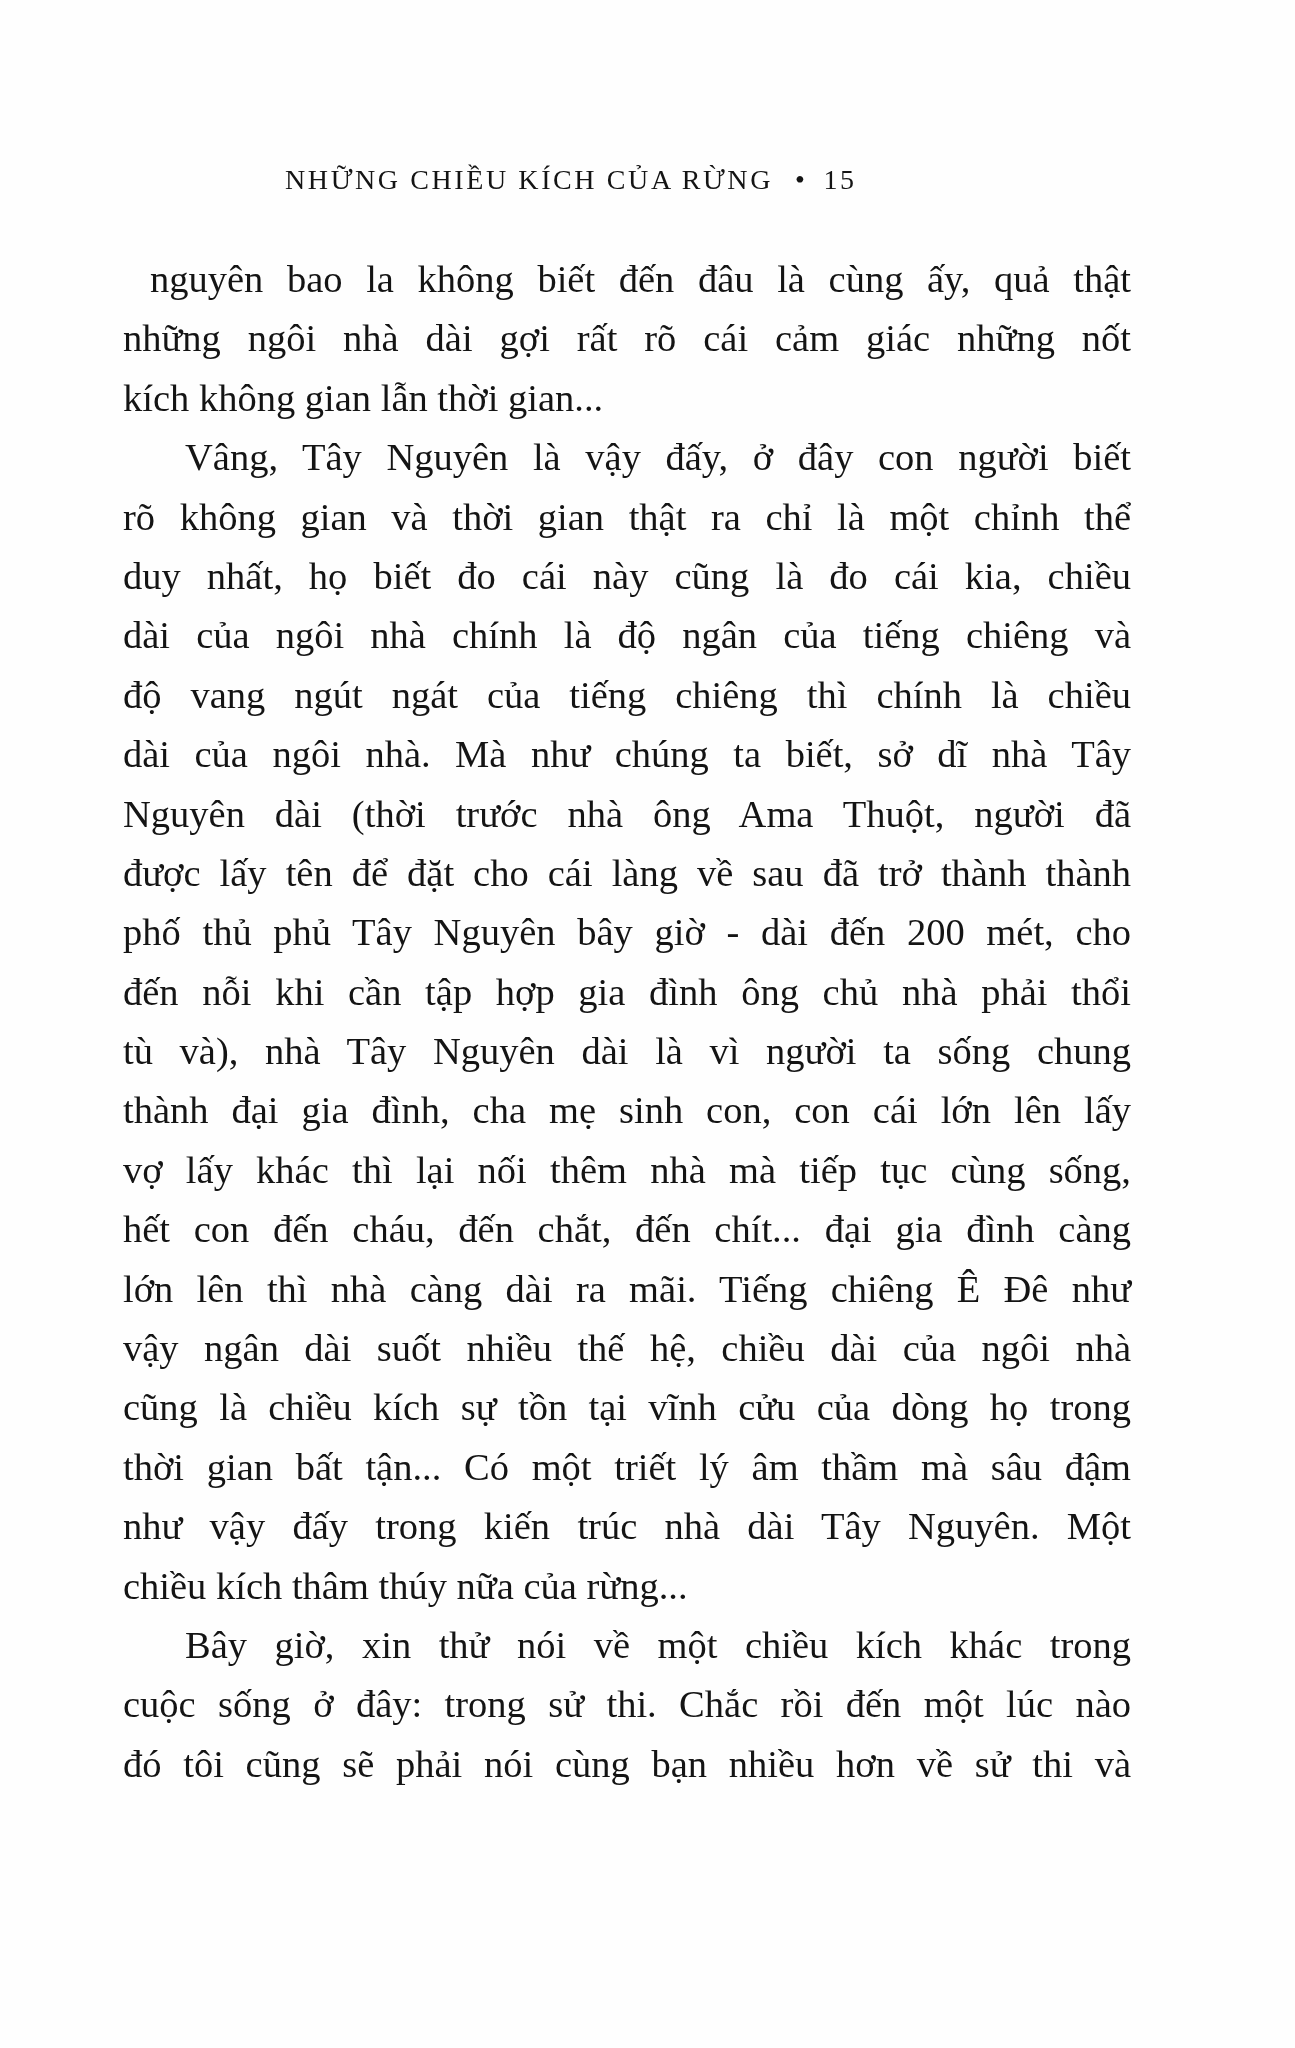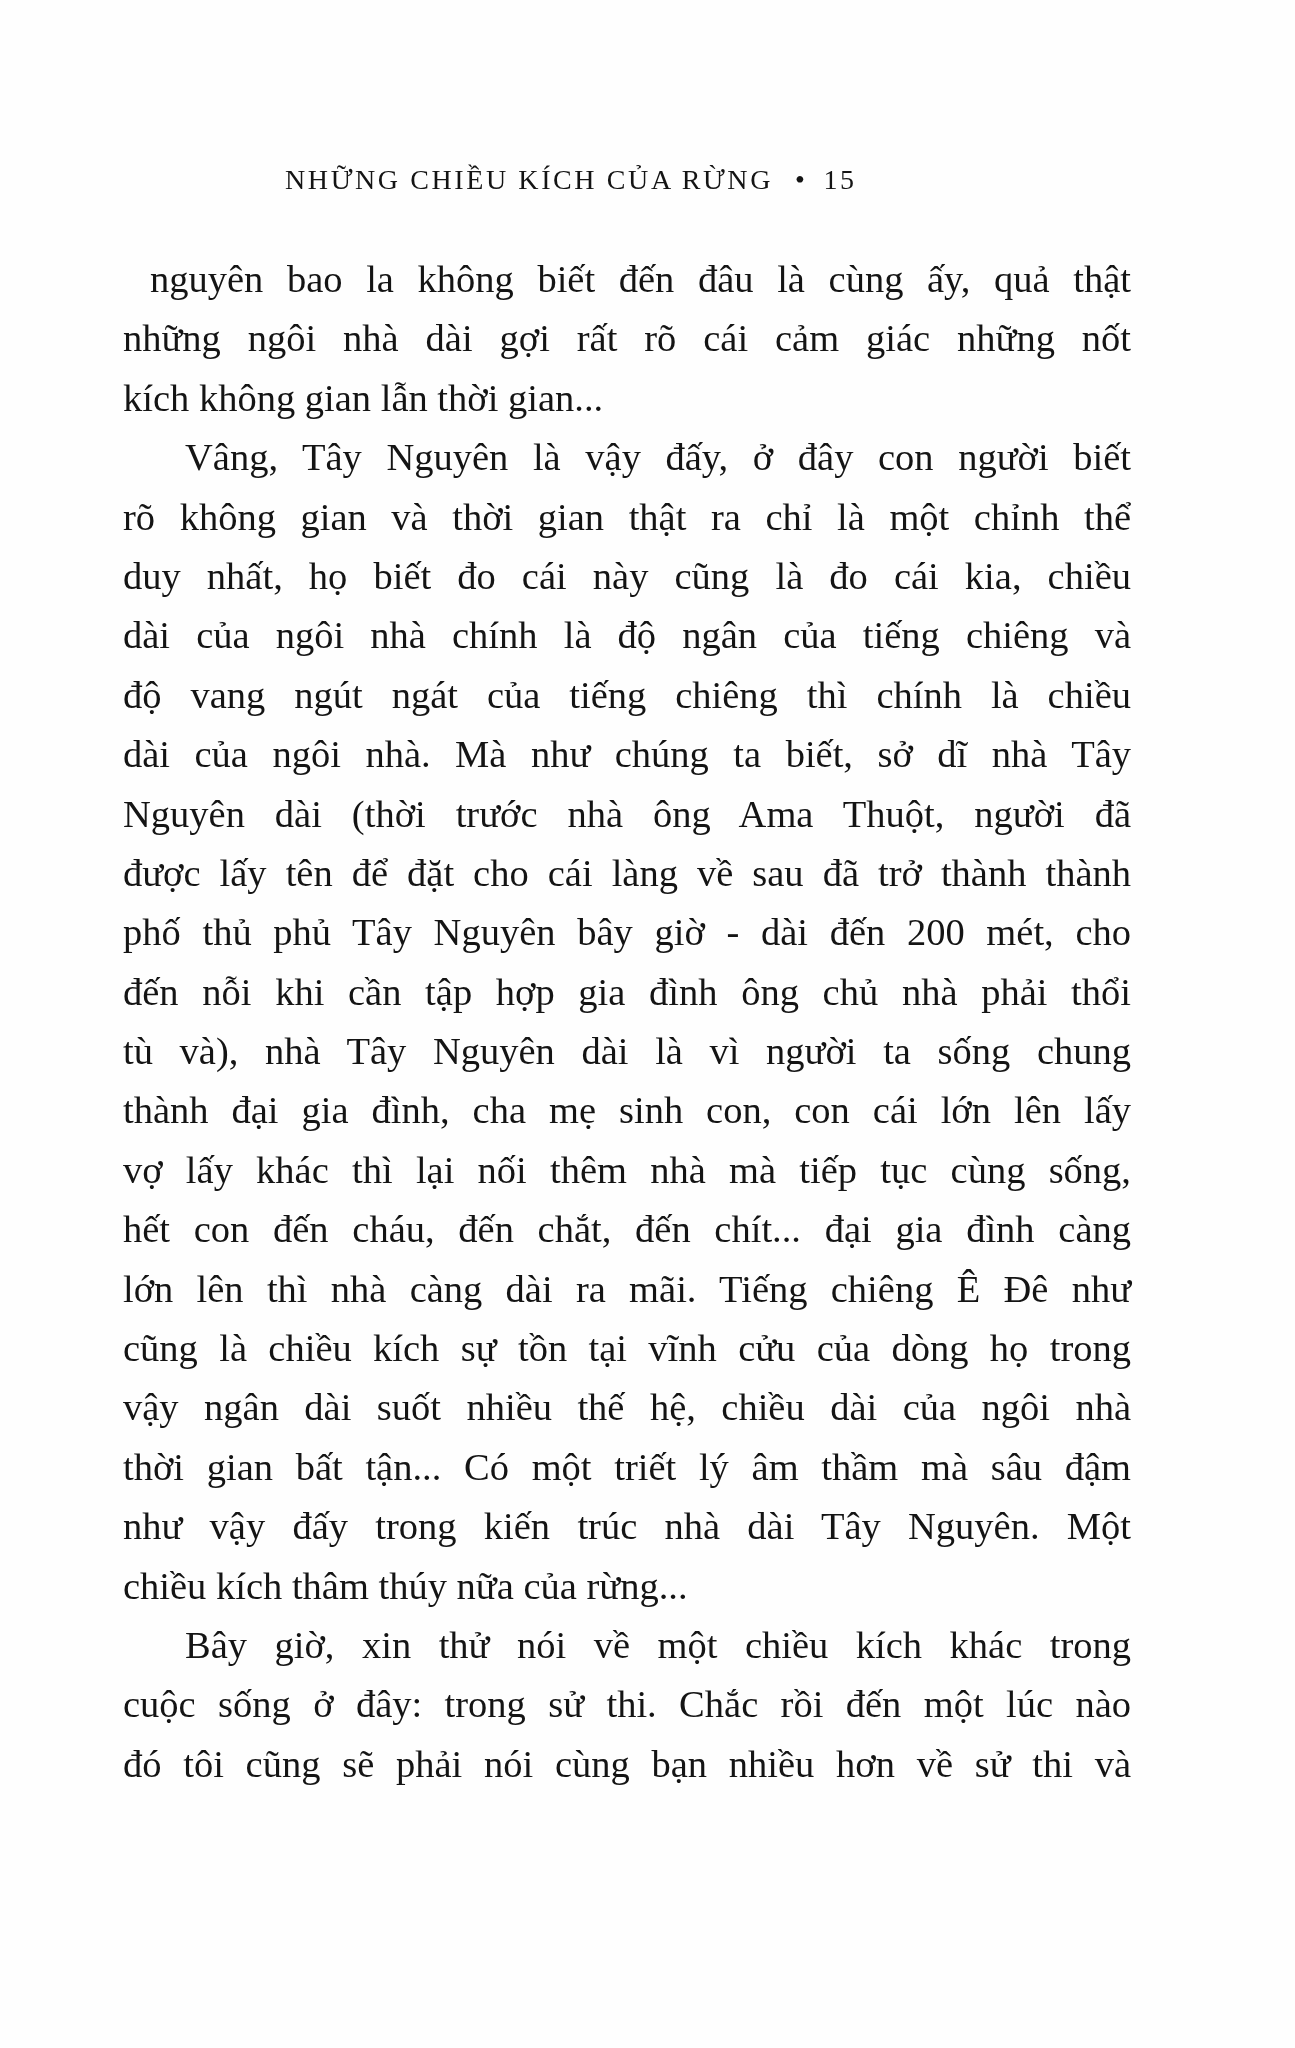--- a/index.html
+++ b/index.html
@@ -88,22 +88,22 @@
       <span class="line" style="display: block; white-space: nowrap;"><span style="white-space: nowrap;">dài của ngôi nhà. Mà như chúng ta biết, sở dĩ nhà Tây</span></span>
       <span class="line" style="display: block; white-space: nowrap;"><span style="white-space: nowrap;">Nguyên dài (thời trước nhà ông Ama Thuột, người đã</span></span>
       <span class="line" style="display: block; white-space: nowrap;"><span style="white-space: nowrap;">được lấy tên để đặt cho cái làng về sau đã trở thành thành</span></span>
       <span class="line" style="display: block; white-space: nowrap;"><span style="white-space: nowrap;">phố thủ phủ Tây Nguyên bây giờ - dài đến 200 mét, cho</span></span>
       <span class="line" style="display: block; white-space: nowrap;"><span style="white-space: nowrap;">đến nỗi khi cần tập hợp gia đình ông chủ nhà phải thổi</span></span>
       <span class="line" style="display: block; white-space: nowrap;"><span style="white-space: nowrap;">tù và), nhà Tây Nguyên dài là vì người ta sống chung</span></span>
       <span class="line" style="display: block; white-space: nowrap;"><span style="white-space: nowrap;">thành đại gia đình, cha mẹ sinh con, con cái lớn lên lấy</span></span>
       <span class="line" style="display: block; white-space: nowrap;"><span style="white-space: nowrap;">vợ lấy khác thì lại nối thêm nhà mà tiếp tục cùng sống,</span></span>
       <span class="line" style="display: block; white-space: nowrap;"><span style="white-space: nowrap;">hết con đến cháu, đến chắt, đến chít... đại gia đình càng</span></span>
       <span class="line" style="display: block; white-space: nowrap;"><span style="white-space: nowrap;">lớn lên thì nhà càng dài ra mãi. Tiếng chiêng Ê Đê như</span></span>
+      <span class="line" style="display: block; white-space: nowrap;"><span style="white-space: nowrap;">vậy ngân dài suốt nhiều thế hệ, chiều dài của ngôi nhà</span></span>
       <span class="line" style="display: block; white-space: nowrap;"><span style="white-space: nowrap;">cũng là chiều kích sự tồn tại vĩnh cửu của dòng họ trong</span></span>
-      <span class="line" style="display: block; white-space: nowrap;"><span style="white-space: nowrap;">vậy ngân dài suốt nhiều thế hệ, chiều dài của ngôi nhà</span></span>
       <span class="line" style="display: block; white-space: nowrap;"><span style="white-space: nowrap;">thời gian bất tận... Có một triết lý âm thầm mà sâu đậm</span></span>
       <span class="line" style="display: block; white-space: nowrap;"><span style="white-space: nowrap;">như vậy đấy trong kiến trúc nhà dài Tây Nguyên. Một</span></span>
       <span class="line last">chiều kích thâm thúy nữa của rừng...</span>
     </div>
 
     <div class="paragraph">
       <span class="line indent" style="display: block; white-space: nowrap;"><span style="white-space: nowrap;">Bây giờ, xin thử nói về một chiều kích khác trong</span></span>
       <span class="line" style="display: block; white-space: nowrap;"><span style="white-space: nowrap;">cuộc sống ở đây: trong sử thi. Chắc rồi đến một lúc nào</span></span>
       <span class="line" style="display: block; white-space: nowrap;"><span style="white-space: nowrap;">đó tôi cũng sẽ phải nói cùng bạn nhiều hơn về sử thi và</span></span>
     </div>

